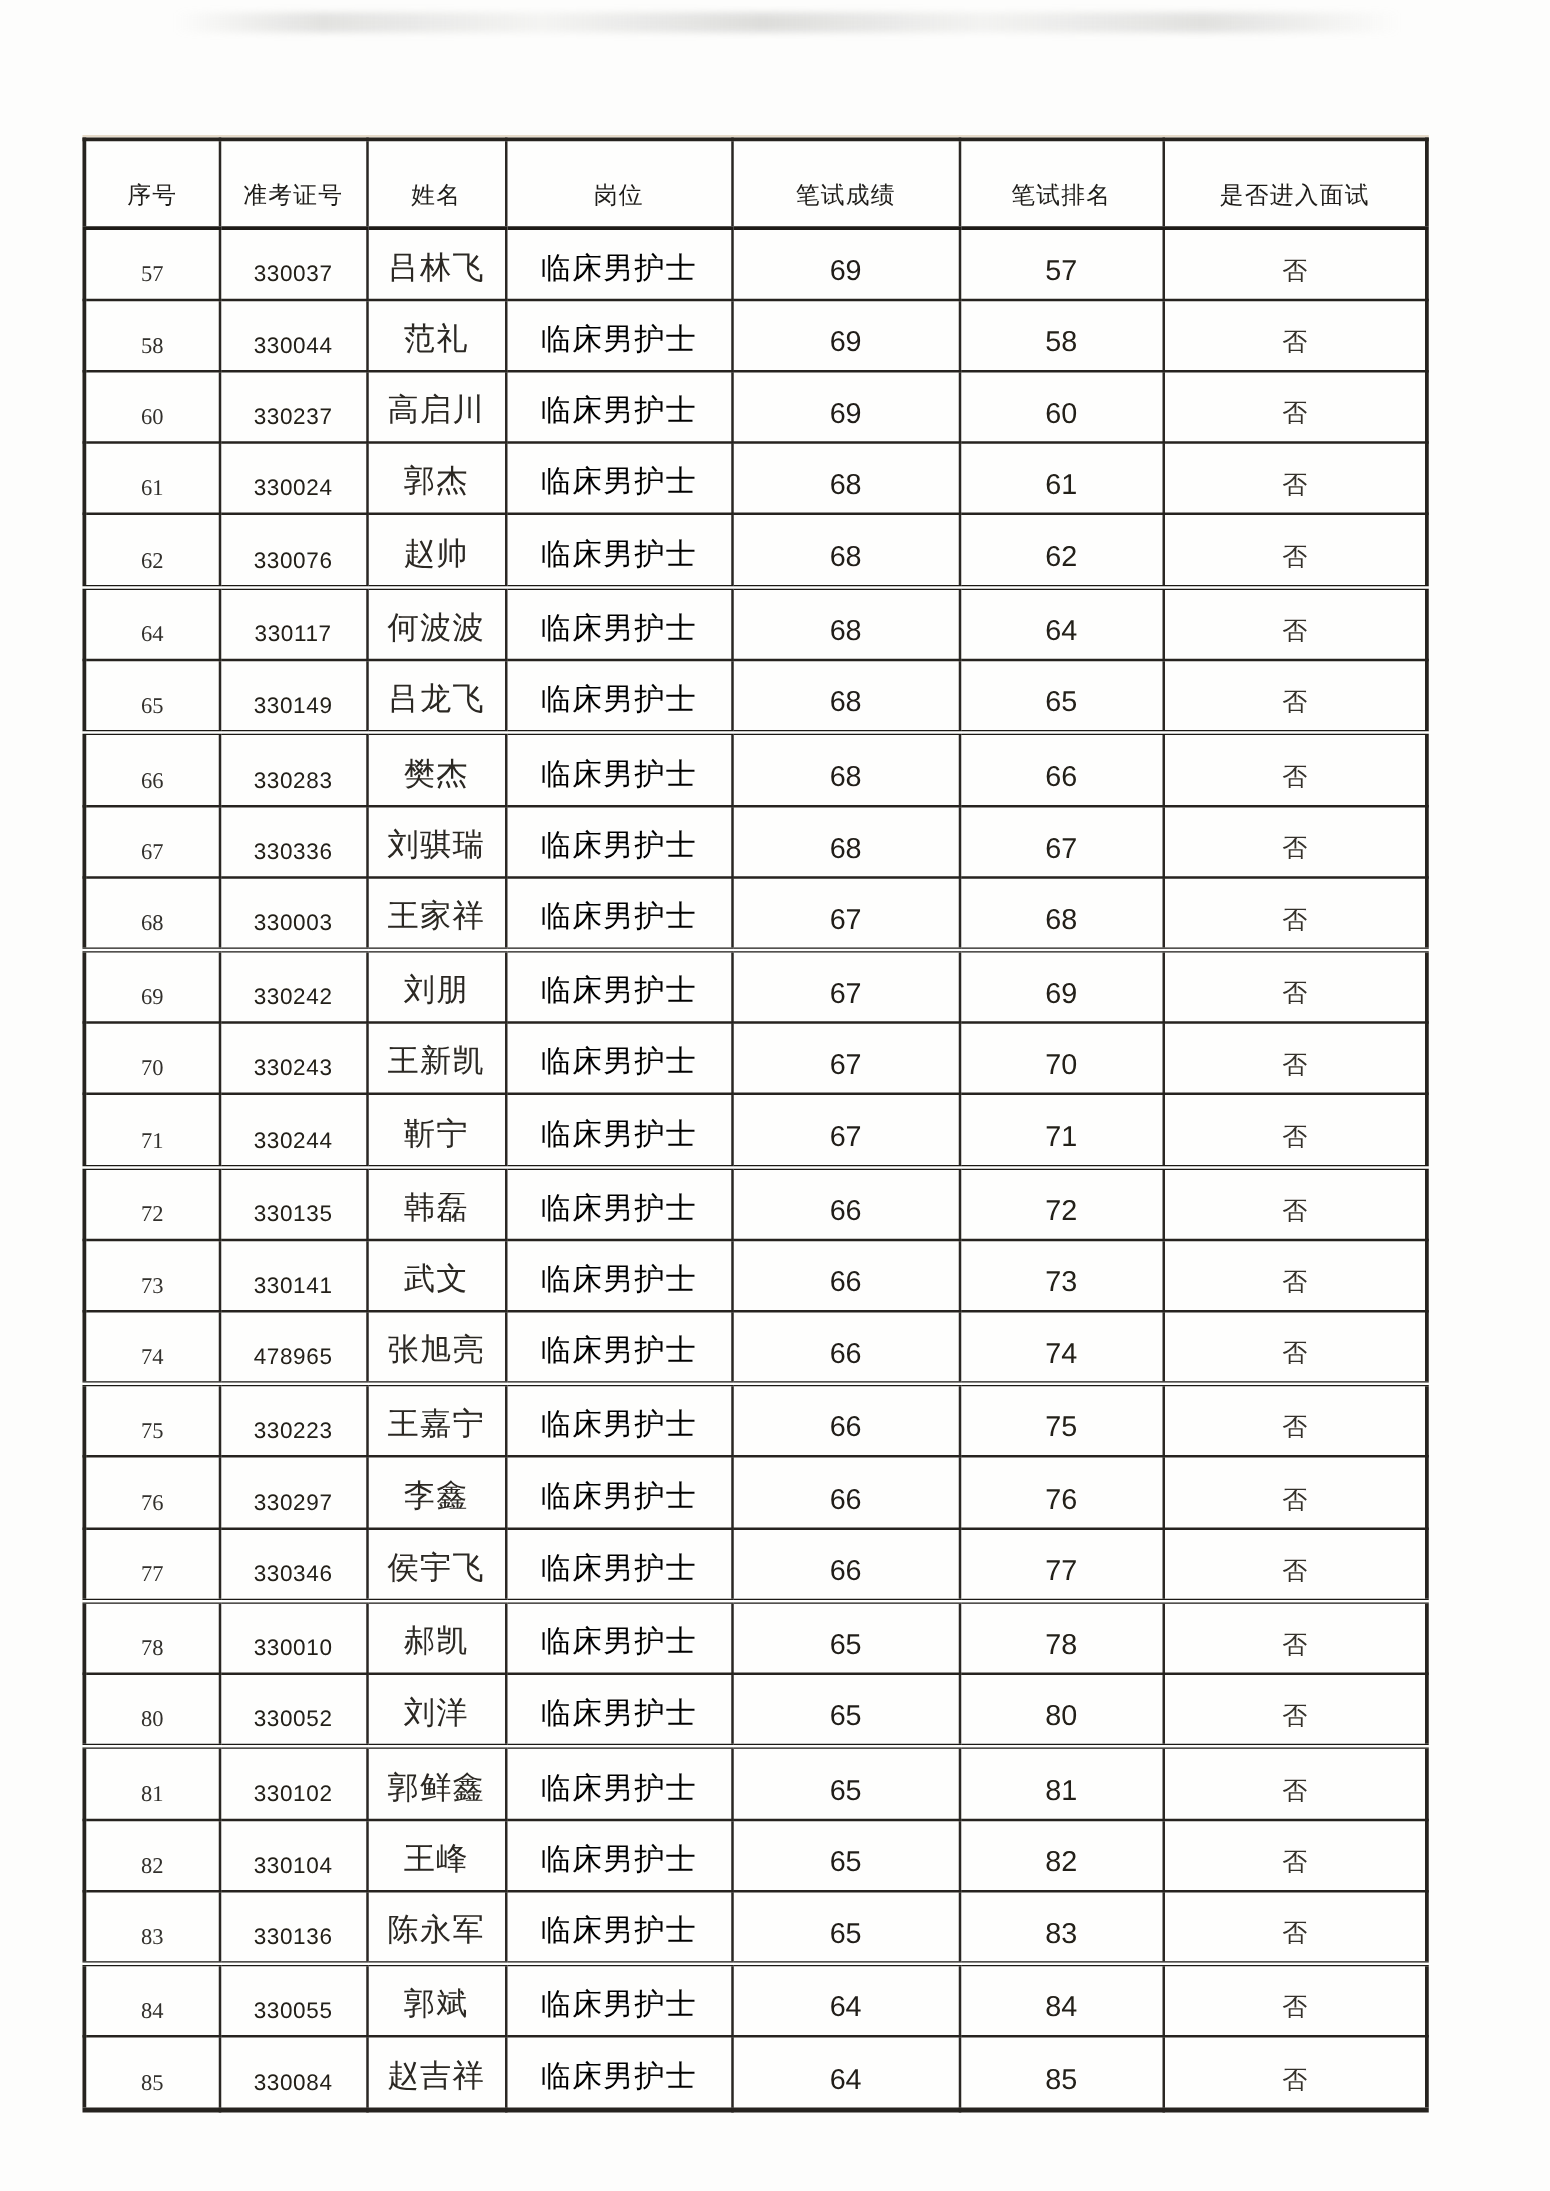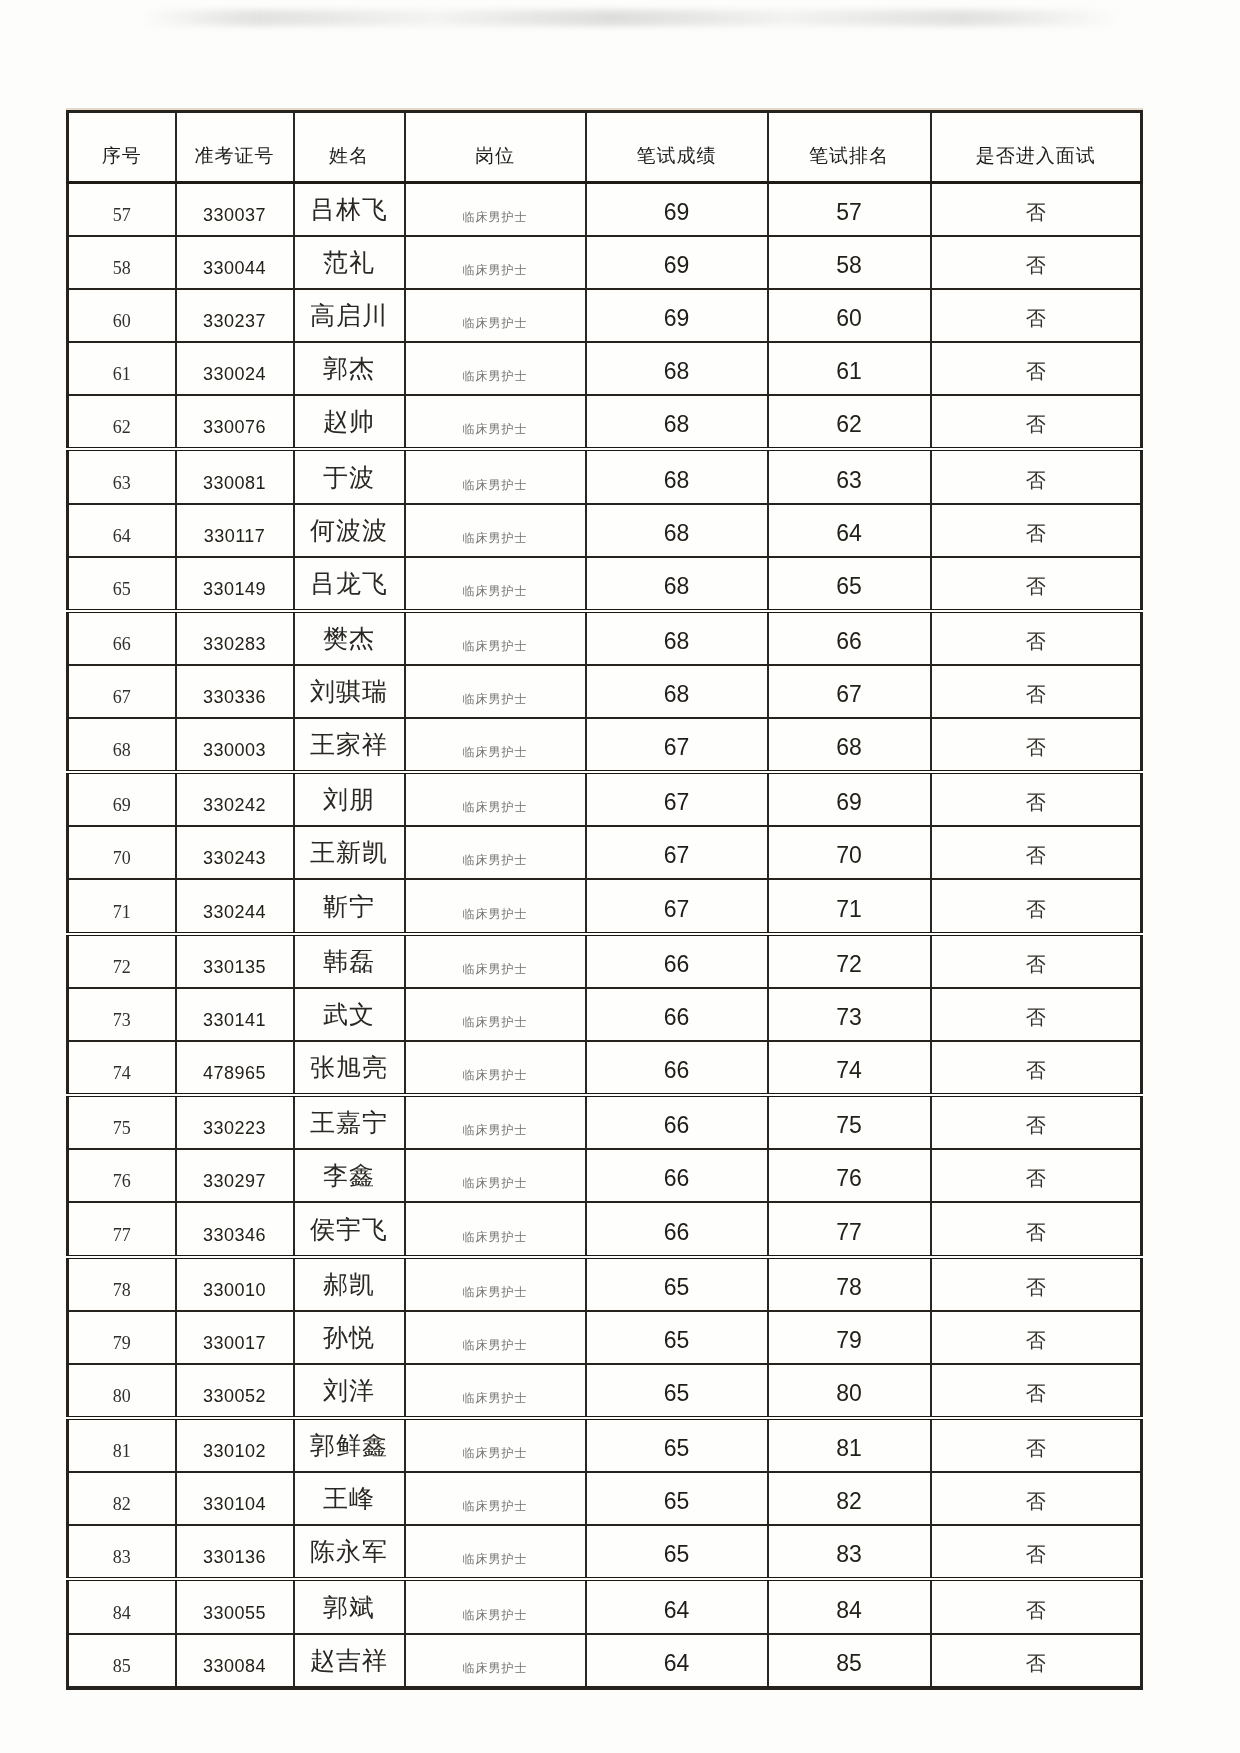--- a/index.html
+++ b/index.html
@@ -68,21 +68,21 @@
   }
   
   table.results tbody tr.heavy td {
     border-bottom: 4px double #1b1814;
   }
   
   td.c0 { font-size: 18px; color: #32302c; }                                   
   td.c1 { font-family: "Liberation Sans", "DejaVu Sans", sans-serif;
           font-size: 18px; letter-spacing: 0.5px; color: #232019; }            
   td.c2 { font-size: 25px; letter-spacing: 1px; color: #2b2823; }              
-  td.c3 { font-size: 12px; letter-spacing: 1px; color: #737373; border-radius: 25px; }              
+  td.c3 { font-size: 24px; letter-spacing: 1px; color: #000000; border-radius: 25px; }              
   td.c4 { font-family: "Liberation Sans", "DejaVu Sans", sans-serif;
           font-size: 23px; color: #201d18; }                                   
   td.c5 { font-family: "Liberation Sans", "DejaVu Sans", sans-serif;
           font-size: 23px; color: #232019; }                                   
   td.c6 { font-size: 20px; color: #34312b; }                                   
   
   col.w0 { width: 108px; }
   col.w1 { width: 118px; }
   col.w2 { width: 111px; }
   col.w3 { width: 181px; }
@@ -157,29 +157,20 @@
         <tr class="heavy">
           <td class="c0">62</td>
           <td class="c1">330076</td>
           <td class="c2">赵帅</td>
           <td class="c3">临床男护士</td>
           <td class="c4">68</td>
           <td class="c5">62</td>
           <td class="c6">否</td>
         </tr>
         <tr>
-          <td class="c0">63</td>
-          <td class="c1">330081</td>
-          <td class="c2">于波</td>
-          <td class="c3">临床男护士</td>
-          <td class="c4">68</td>
-          <td class="c5">63</td>
-          <td class="c6">否</td>
-        </tr>
-        <tr>
           <td class="c0">64</td>
           <td class="c1">330117</td>
           <td class="c2">何波波</td>
           <td class="c3">临床男护士</td>
           <td class="c4">68</td>
           <td class="c5">64</td>
           <td class="c6">否</td>
         </tr>
         <tr class="heavy">
           <td class="c0">65</td>
@@ -298,29 +289,20 @@
           <td class="c5">77</td>
           <td class="c6">否</td>
         </tr>
         <tr>
           <td class="c0">78</td>
           <td class="c1">330010</td>
           <td class="c2">郝凯</td>
           <td class="c3">临床男护士</td>
           <td class="c4">65</td>
           <td class="c5">78</td>
-          <td class="c6">否</td>
-        </tr>
-        <tr>
-          <td class="c0">79</td>
-          <td class="c1">330017</td>
-          <td class="c2">孙悦</td>
-          <td class="c3">临床男护士</td>
-          <td class="c4">65</td>
-          <td class="c5">79</td>
           <td class="c6">否</td>
         </tr>
         <tr class="heavy">
           <td class="c0">80</td>
           <td class="c1">330052</td>
           <td class="c2">刘洋</td>
           <td class="c3">临床男护士</td>
           <td class="c4">65</td>
           <td class="c5">80</td>
           <td class="c6">否</td>

